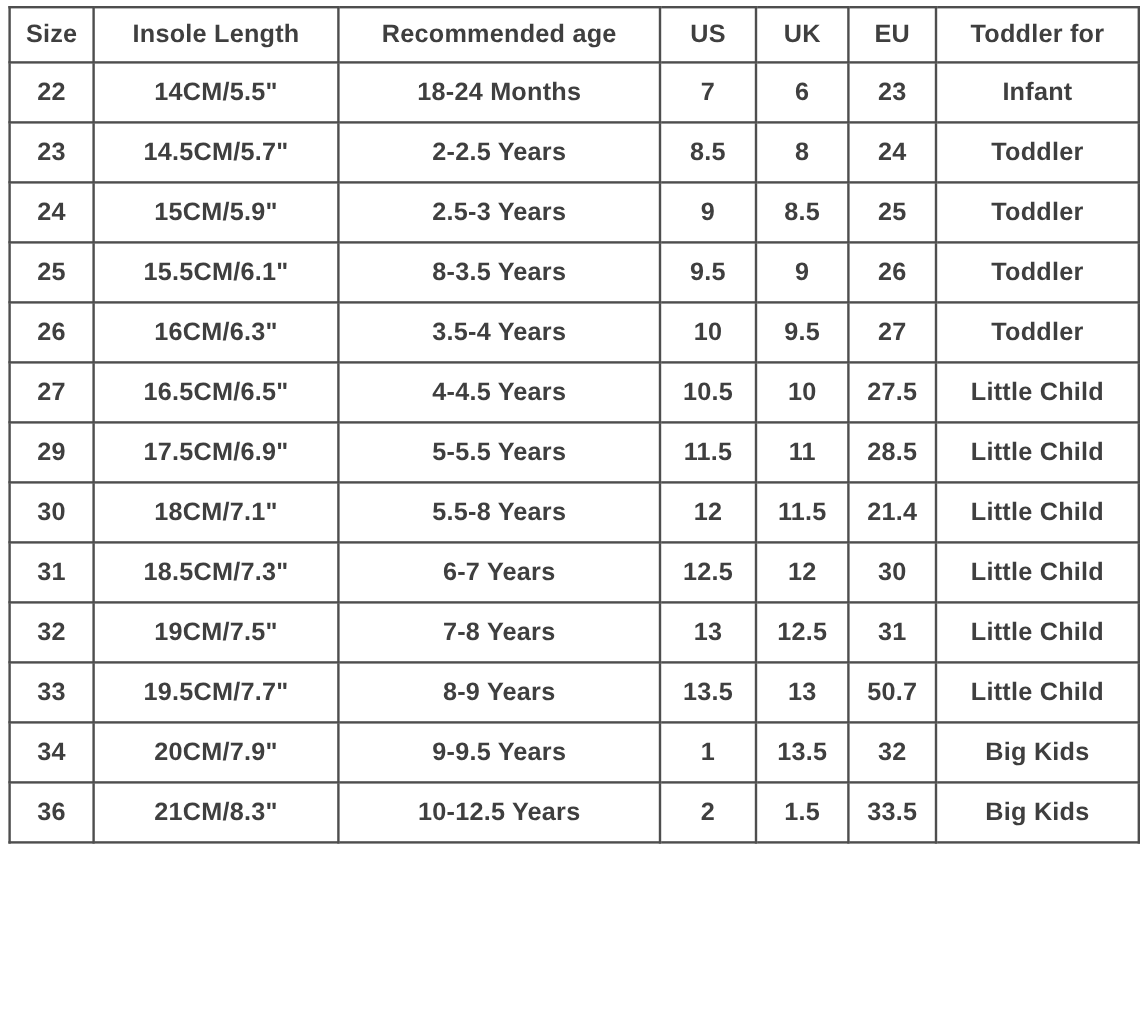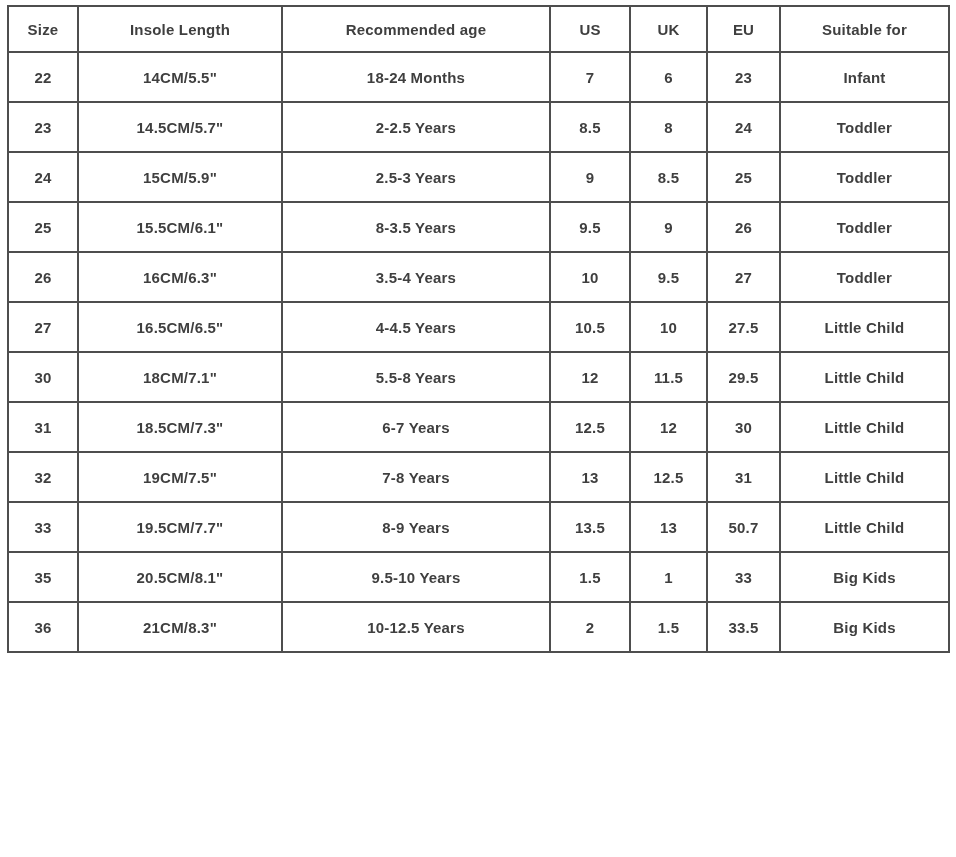--- a/index.html
+++ b/index.html
@@ -13,21 +13,21 @@
   }
   .size-chart-wrap {
     padding: 5px 8px 4px 7px;
   }
   table.size-chart {
     border-collapse: collapse;
     table-layout: fixed;
     width: 941px;
     color: #3f3f3f;
     font-weight: bold;
-    font-size: 15px;
+    font-size: 21px;
   }
   table.size-chart th,
   table.size-chart td {
     border: 2px solid #4e4e4e;
     text-align: center;
     vertical-align: middle;
     padding: 0 4px;
     overflow: hidden;
     white-space: nowrap;
     letter-spacing: 0.2px;
@@ -62,21 +62,21 @@
         <col class="c-suit">
     </colgroup>
     <thead>
       <tr>
         <th>Size</th>
         <th>Insole Length</th>
         <th>Recommended age</th>
         <th>US</th>
         <th>UK</th>
         <th>EU</th>
-        <th>Suitable for</th>
+        <th>Toddler for</th>
       </tr>
     </thead>
     <tbody id="size-chart-body">
         <tr>
           <td>22</td>
           <td>14CM/5.5"</td>
           <td>18-24 Months</td>
           <td>7</td>
           <td>6</td>
           <td>23</td>
@@ -121,26 +121,35 @@
         <tr>
           <td>27</td>
           <td>16.5CM/6.5"</td>
           <td>4-4.5 Years</td>
           <td>10.5</td>
           <td>10</td>
           <td>27.5</td>
           <td>Little Child</td>
         </tr>
         <tr>
+          <td>29</td>
+          <td>17.5CM/6.9"</td>
+          <td>5-5.5 Years</td>
+          <td>11.5</td>
+          <td>11</td>
+          <td>28.5</td>
+          <td>Little Child</td>
+        </tr>
+        <tr>
           <td>30</td>
           <td>18CM/7.1"</td>
           <td>5.5-8 Years</td>
           <td>12</td>
           <td>11.5</td>
-          <td>29.5</td>
+          <td>21.4</td>
           <td>Little Child</td>
         </tr>
         <tr>
           <td>31</td>
           <td>18.5CM/7.3"</td>
           <td>6-7 Years</td>
           <td>12.5</td>
           <td>12</td>
           <td>30</td>
           <td>Little Child</td>
@@ -157,26 +166,26 @@
         <tr>
           <td>33</td>
           <td>19.5CM/7.7"</td>
           <td>8-9 Years</td>
           <td>13.5</td>
           <td>13</td>
           <td>50.7</td>
           <td>Little Child</td>
         </tr>
         <tr>
-          <td>35</td>
-          <td>20.5CM/8.1"</td>
-          <td>9.5-10 Years</td>
-          <td>1.5</td>
+          <td>34</td>
+          <td>20CM/7.9"</td>
+          <td>9-9.5 Years</td>
           <td>1</td>
-          <td>33</td>
+          <td>13.5</td>
+          <td>32</td>
           <td>Big Kids</td>
         </tr>
         <tr>
           <td>36</td>
           <td>21CM/8.3"</td>
           <td>10-12.5 Years</td>
           <td>2</td>
           <td>1.5</td>
           <td>33.5</td>
           <td>Big Kids</td>

